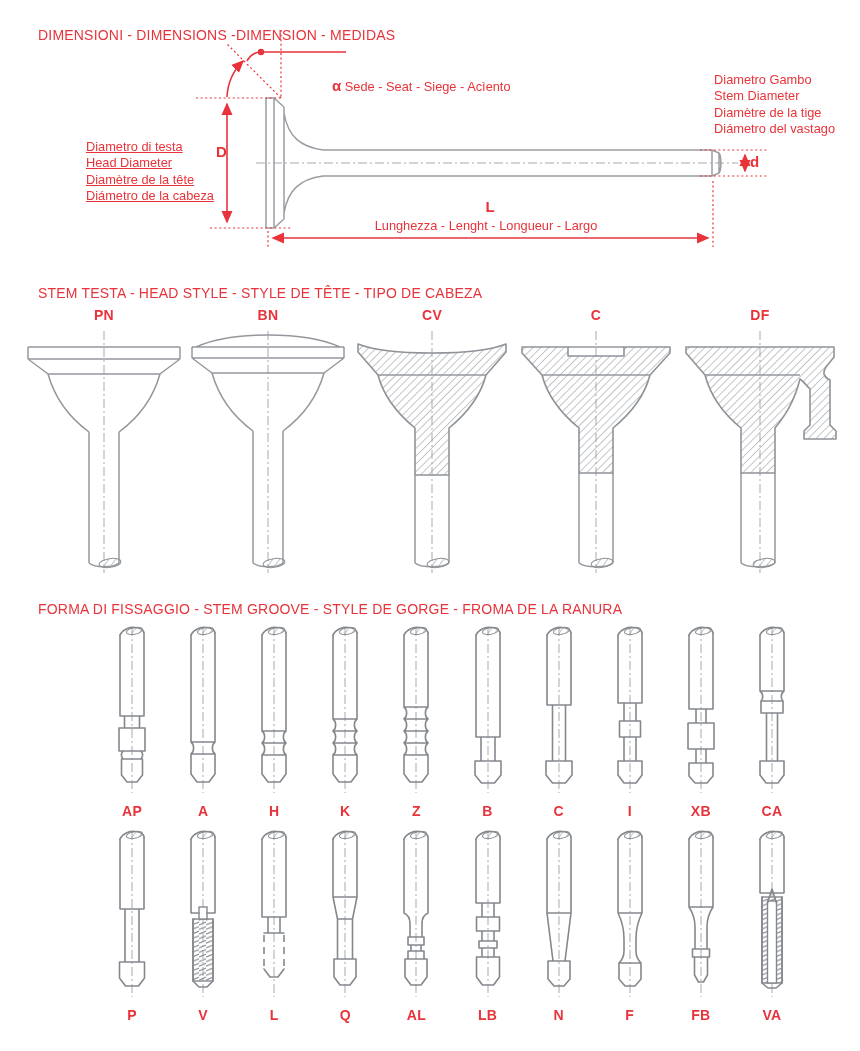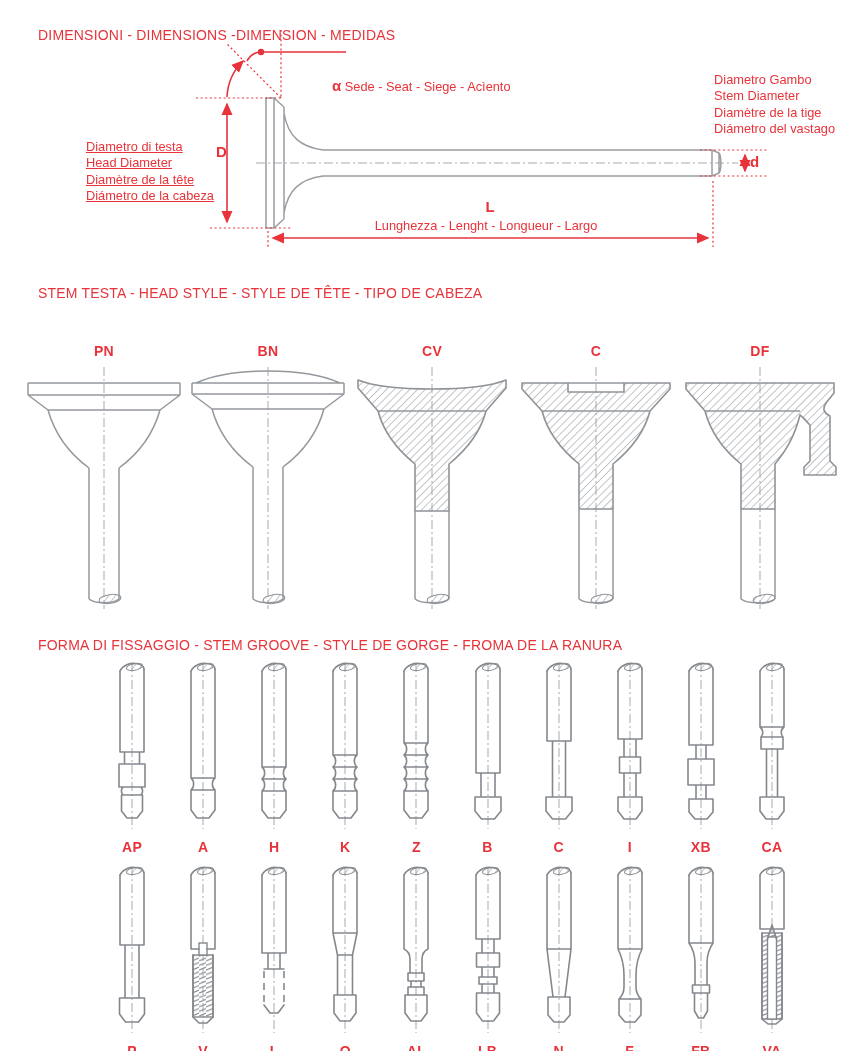--- a/index.html
+++ b/index.html
@@ -25,21 +25,21 @@
   .thread{fill:url(#threads);stroke:#84888d;stroke-width:1.4;}
   .g{stroke:#9a9da2;fill:none;stroke-width:1.5;stroke-linejoin:round;}
   .rd{stroke:var(--red);fill:none;stroke-width:1.2;stroke-dasharray:2 2.6;}
   .rs{stroke:var(--red);fill:none;stroke-width:1.6;}
   .rf{fill:var(--red);}
   
   #s2{margin-top:16px;}
   #s2 .title{margin-left:38px;display:block;}
   .heads{display:flex;justify-content:space-around;padding:0 18px 0 22px;margin-top:6px;}
   .heads figure{width:164px;text-align:center;}
-  .code{color:var(--red);font-size:14px;font-weight:700;letter-spacing:.3px;margin-top:36px;}
+  .code{color:var(--red);font-size:14px;font-weight:700;letter-spacing:.3px;}
   .heads .code{display:block;margin-bottom:4px;}
   
   #s3{margin-top:14px;}
   #s3 .title{margin-left:38px;display:block;}
   .stemsrow{display:flex;justify-content:space-between;margin:8px 56px 0 100px;align-items:center;}
   .stemsrow figure{width:64px;text-align:center;}
   .stemsrow .code{display:block;margin-top:4px;}
 </style>
 </head>
 <body>

